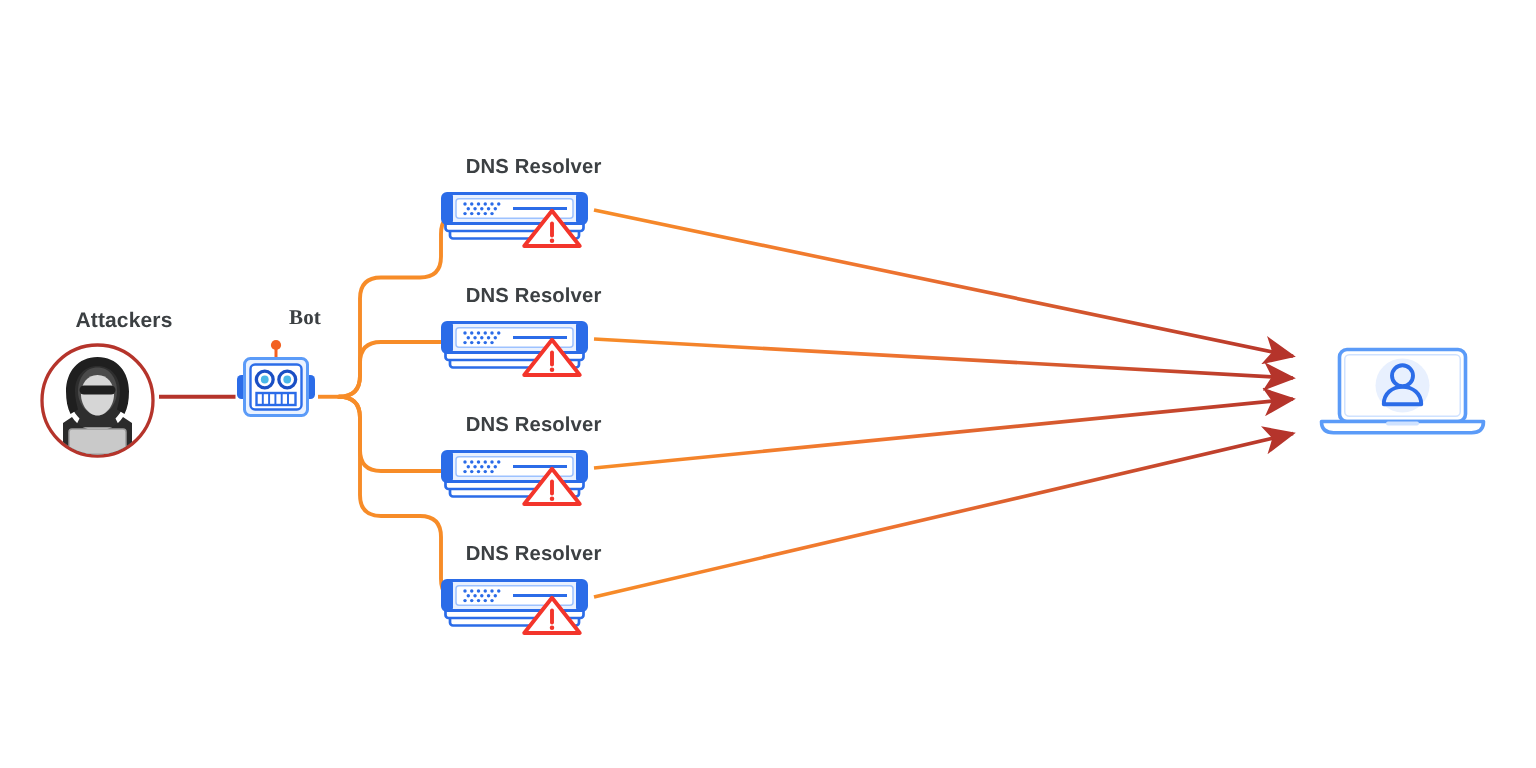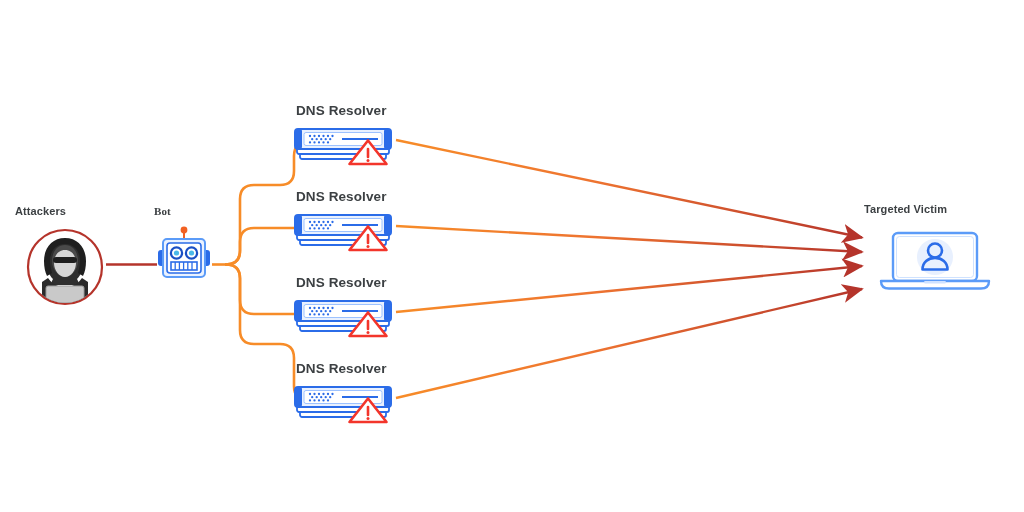--- a/index.html
+++ b/index.html
@@ -7,24 +7,24 @@
     width:1024px;height:512px;background:#ffffff;
     font-family:"Liberation Sans", sans-serif;
     overflow:hidden;position:relative;
   }
   .stage{position:absolute;inset:0;}
   svg.wires{position:absolute;left:0;top:0;width:1024px;height:512px;}
   .node{position:absolute;}
   .label{
     position:absolute;font-weight:bold;color:#3c4043;
     font-size:13.5px;letter-spacing:.1px;white-space:nowrap;
-    text-align:left;
+    text-align:right;
   }
   .res-label{font-size:13.5px;}
-  .big-label{font-size:11px;}
+  .big-label{font-size:14px;}
 </style>
 </head>
 <body>
 
 <div class="stage">
 
   <svg class="wires" viewBox="0 0 1024 512">
     <defs>
       <linearGradient id="o2r" x1="0" y1="0" x2="1" y2="0">
         <stop offset="0%" stop-color="#F78C28"></stop>
@@ -237,21 +237,20 @@
       <line x1="48" y1="16" x2="84" y2="16" stroke="#2B6CE8" stroke-width="2"></line>
       <g>
         <path d="M74 17.5 L92.5 41 H55.5 Z" fill="#ffffff" stroke="#F3352B" stroke-width="2.6" stroke-linejoin="round"></path>
         <line x1="74" y1="26" x2="74" y2="34" stroke="#F3352B" stroke-width="2.6" stroke-linecap="round"></line>
         <circle cx="74" cy="37.5" r="1.5" fill="#F3352B"></circle>
       </g>
     </svg>
   </div>
 </div>
 
-  <div class="label big-label" style="left:864px;top:203px;width:140px;">Targeted Victim</div>
   <div class="node" style="left:876px;top:230px;">
     <svg width="118" height="62" viewBox="0 0 118 62">
       <rect x="17" y="3" width="84" height="48" rx="5" fill="#ffffff" stroke="#5b9bf8" stroke-width="2.4"></rect>
       <rect x="20.5" y="6.5" width="77" height="41" rx="3" fill="#ffffff" stroke="#cfe2ff" stroke-width="1"></rect>
       <circle cx="59" cy="27" r="18" fill="#e8f0fe"></circle>
       <circle cx="59" cy="20.5" r="7" fill="none" stroke="#2B6CE8" stroke-width="2.6"></circle>
       <path d="M46.5 39.5c0-7.2 5.6-11.6 12.5-11.6s12.5 4.4 12.5 11.6z" fill="none" stroke="#2B6CE8" stroke-width="2.6" stroke-linejoin="round"></path>
       <path d="M5 51h108c0 5-3 7.5-8 7.5H13c-5 0-8-2.5-8-7.5z" fill="#ffffff" stroke="#5b9bf8" stroke-width="2.4" stroke-linejoin="round"></path>
       <rect x="48" y="51" width="22" height="2.6" rx="1.3" fill="#cfe2ff"></rect>
     </svg>

